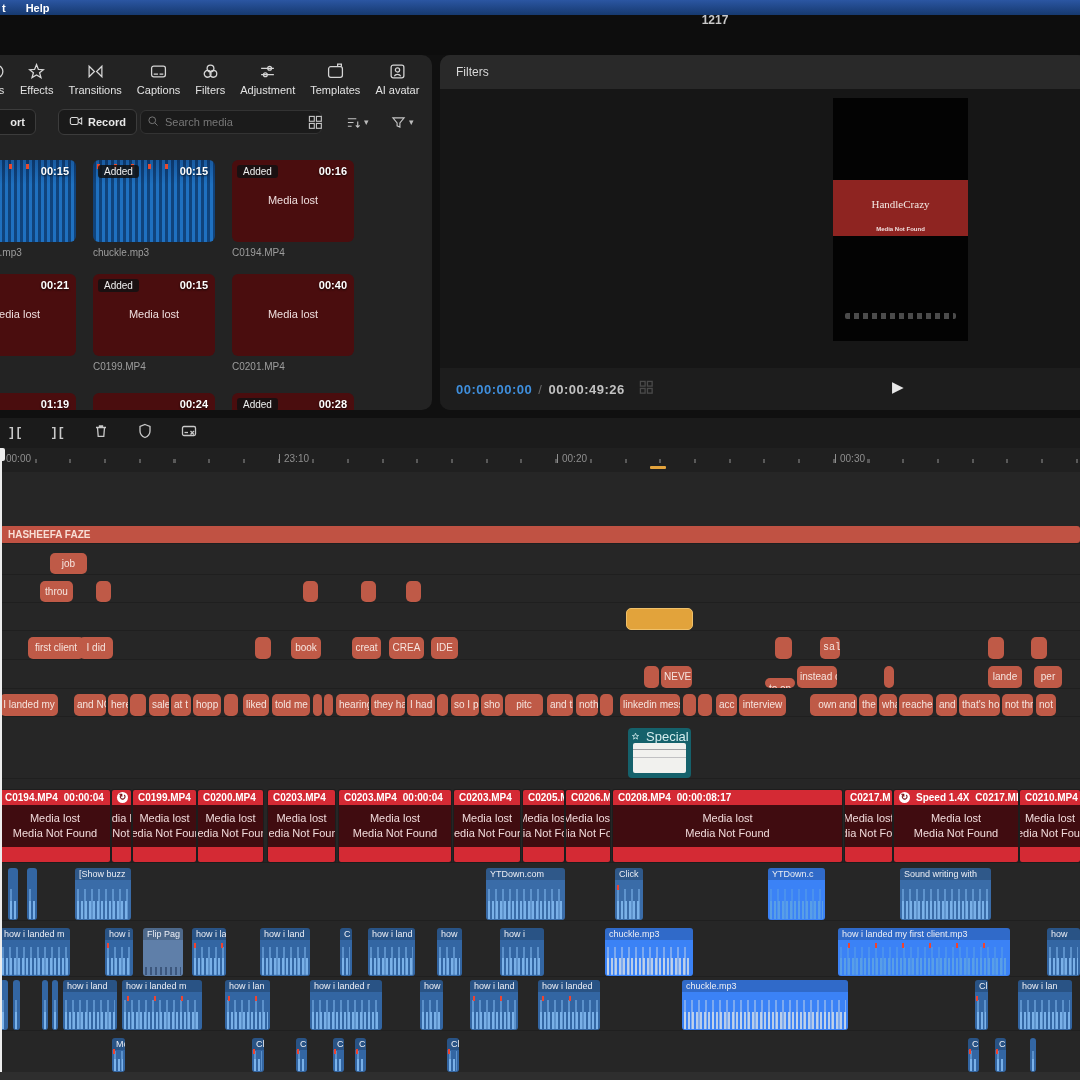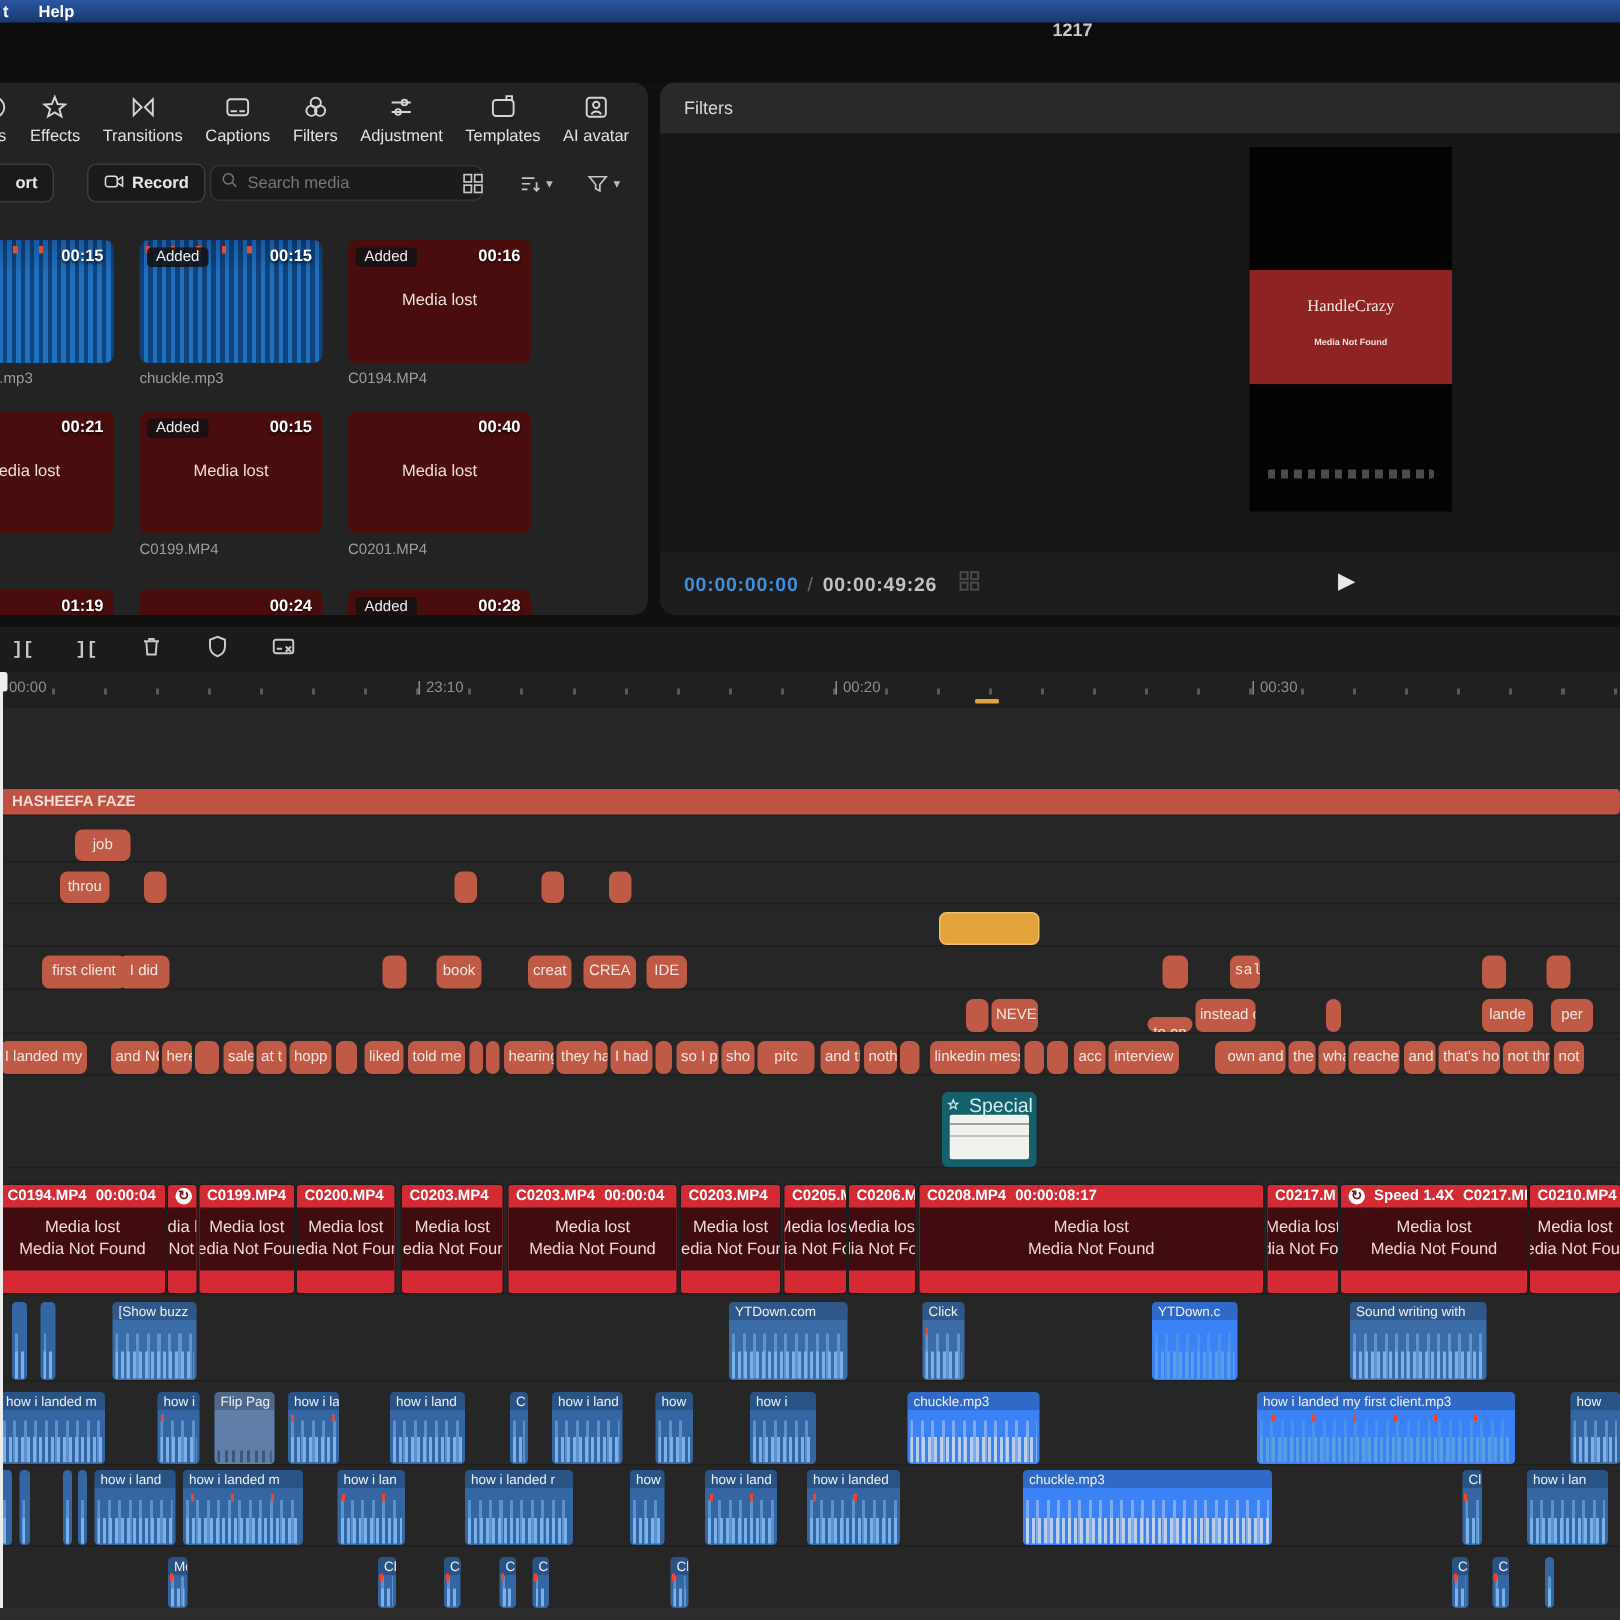--- a/index.html
+++ b/index.html
@@ -46,21 +46,21 @@
   .dur{position:absolute;top:5px;right:7px;font-size:11px;font-weight:bold;color:#fff;
     text-shadow:0 1px 2px rgba(0,0,0,.8)}
   .tname{position:absolute;width:140px;font-size:10px;color:#9d9d9d;white-space:nowrap;overflow:hidden}
   
   .player-panel{position:absolute;left:440px;top:55px;width:648px;height:355px;background:#1d1d1d;
     border-radius:10px;overflow:hidden;z-index:5}
   .player-head{height:34px;background:#292929;display:flex;align-items:center;padding-left:16px;
     font-size:12px;color:#d8d8d8}
   .preview{position:absolute;top:34px;left:0;right:0;bottom:42px;background:#161616}
   .vframe{position:absolute;left:393px;top:9px;width:135px;height:243px;background:#030303}
-  .vband{position:absolute;left:0;right:0;top:82px;height:76px;background:#8e2421}
+  .vband{position:absolute;left:0;right:0;top:82px;height:56px;background:#8e2421}
   .vb-title{margin-top:18px;text-align:center;font-family:"Liberation Serif",serif;
     font-size:11px;color:#f4e9e4}
   .vb-sub{margin-top:16px;text-align:center;font-size:6px;font-weight:bold;color:#f0dede}
   .vcap{position:absolute;left:12px;right:12px;bottom:22px;height:6px;border-radius:2px;
     background:repeating-linear-gradient(90deg,rgba(210,210,210,.35) 0 5px,transparent 5px 9px)}
   .pcontrols{position:absolute;left:0;right:0;bottom:0;height:42px;background:#1d1d1d;
     display:flex;align-items:center;padding-left:16px;font-size:13px;letter-spacing:.5px}
   .tc-cur{color:#3f8fdd;font-weight:bold}
   .tc-sep{color:#6a6a6a;margin:0 6px}
   .tc-tot{color:#c2c2c2;font-weight:bold}

